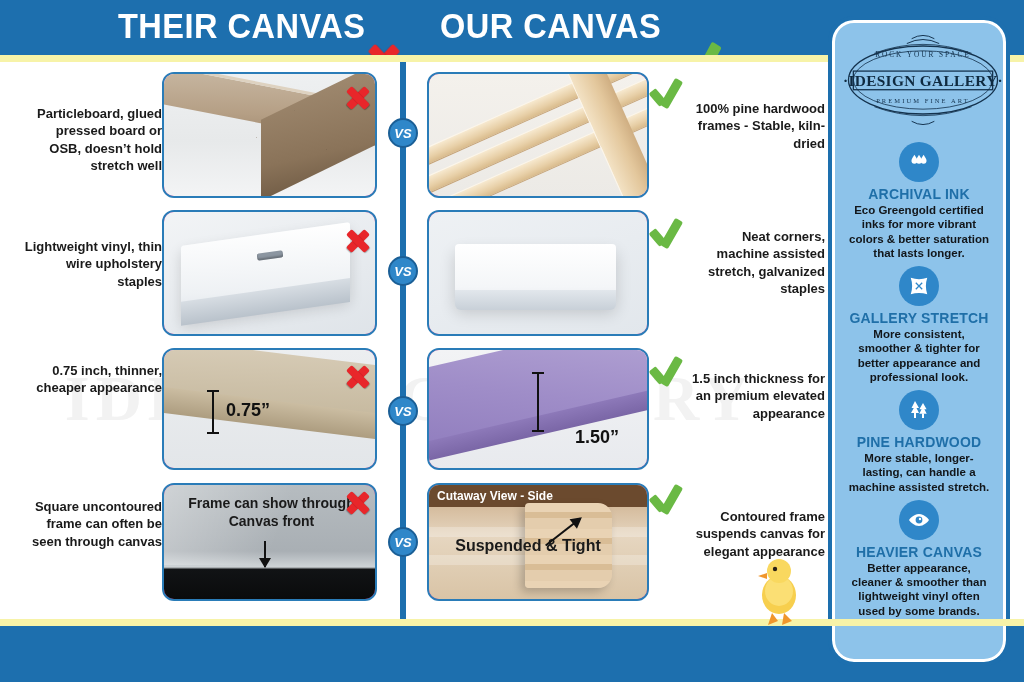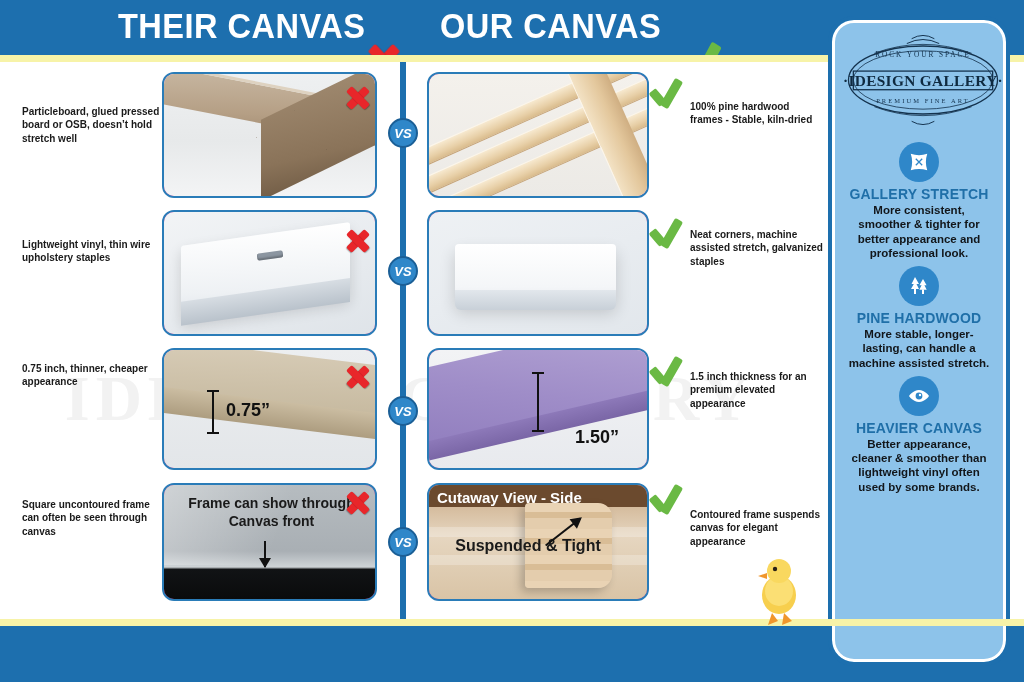--- a/index.html
+++ b/index.html
@@ -58,22 +58,22 @@
     position:absolute; left:388px; width:30px; height:30px;
     border-radius:50%; background:#2f87c9; border:2px solid #1b5f96;
     color:#ffffff; font-size:13px; font-weight:bold;
     display:flex; align-items:center; justify-content:center;
     font-style:italic;
   }
 
   
   .row { position:absolute; left:0; width:820px; }
   .col-text {
-    position:absolute; font-size:10px; font-weight:bold;
-    color:#1a1a1a; line-height:1.33;
+    position:absolute; font-size:13px; font-weight:bold;
+    color:#1a1a1a; line-height:1.33;text-align:right;
   }
   .col-text.left  { left:22px; width:140px; }
   .col-text.right { left:690px; width:135px; }
 
   .card {
     position:absolute; border:2px solid #2a7cb8; border-radius:12px;
     overflow:hidden; background:#ec4899;
   }
   .card.left  { left:162px; width:215px; }
   .card.right { left:427px; width:222px; }
@@ -241,21 +241,21 @@
     border-radius:4px 14px 14px 4px;
     box-shadow:-4px 4px 10px rgba(0,0,0,.22);
   }
   .ph-cut .topbar {
     position:absolute; left:0; top:0; width:100%; height:22px;
     background:#6b4a2e;
   }
 
   .cut-label {
     position:absolute; left:8px; top:4px; z-index:5;
-    color:#ffffff; font-size:15px; font-weight:bold;
+    color:#ffffff; font-size:12px; font-weight:bold;
   }
 
   .overlay-text {
     position:absolute; z-index:5; font-weight:bold; color:#1a1a1a;
     text-align:center;
   }
 
   .dim-line {
     position:absolute; z-index:5; width:2px; background:#111;
   }
@@ -489,20 +489,31 @@
       <rect x="14" y="48" width="172" height="23" fill="none" stroke="#14324d" stroke-width="1.6"></rect>
       <path d="M40 26 q60 -22 120 0" fill="none" stroke="#14324d" stroke-width="1"></path>
       <path d="M40 92 q60 22 120 0" fill="none" stroke="#14324d" stroke-width="1"></path>
       <path d="M86 8 q14 -8 28 0 M80 14 q20 -10 40 0" fill="none" stroke="#14324d" stroke-width="1.2"></path>
       <path d="M86 110 q14 8 28 0" fill="none" stroke="#14324d" stroke-width="1.2"></path>
       <text x="100" y="31" text-anchor="middle" font-family="Liberation Serif, serif" font-size="9" letter-spacing="2.4" fill="#14324d">ROCK YOUR SPACE</text>
       <text x="100" y="66" text-anchor="middle" font-family="Liberation Serif, serif" font-size="19" font-weight="bold" letter-spacing="0.4" fill="#0f2a40">·IDESIGN GALLERY·</text>
       <text x="100" y="88" text-anchor="middle" font-family="Liberation Serif, serif" font-size="8" letter-spacing="2.6" fill="#14324d">PREMIUM FINE ART</text>
     </svg>
 
+    <div class="feature">
+      <div class="f-icon">
+        <svg width="22" height="22" viewBox="0 0 24 24">
+          <path d="M7 4c2 3 3.2 5 3.2 6.6A3.2 3.2 0 0 1 7 13.8 3.2 3.2 0 0 1 3.8 10.6C3.8 9 5 7 7 4z" fill="#fff"></path>
+          <path d="M12 4c2 3 3.2 5 3.2 6.6A3.2 3.2 0 0 1 12 13.8a3.2 3.2 0 0 1-3.2-3.2C8.8 9 10 7 12 4z" fill="#fff"></path>
+          <path d="M17 4c2 3 3.2 5 3.2 6.6A3.2 3.2 0 0 1 17 13.8a3.2 3.2 0 0 1-3.2-3.2C13.8 9 15 7 17 4z" fill="#fff"></path>
+        </svg>
+      </div>
+      <div class="f-title">ARCHIVAL INK</div>
+      <div class="f-desc">Eco Greengold certified inks for more vibrant colors &amp; better saturation that lasts longer.</div>
+    </div>
 
     <div class="feature">
       <div class="f-icon">
         <svg width="22" height="22" viewBox="0 0 24 24">
           <path d="M3 3q9 3 18 0-3 9 0 18-9-3-18 0 3-9 0-18z" fill="#fff"></path>
           <path d="M8.5 8.5l7 7M15.5 8.5l-7 7" stroke="#2f87c9" stroke-width="1.4"></path>
         </svg>
       </div>
       <div class="f-title">GALLERY STRETCH</div>
       <div class="f-desc">More consistent, smoother &amp; tighter for better appearance and professional look.</div>

